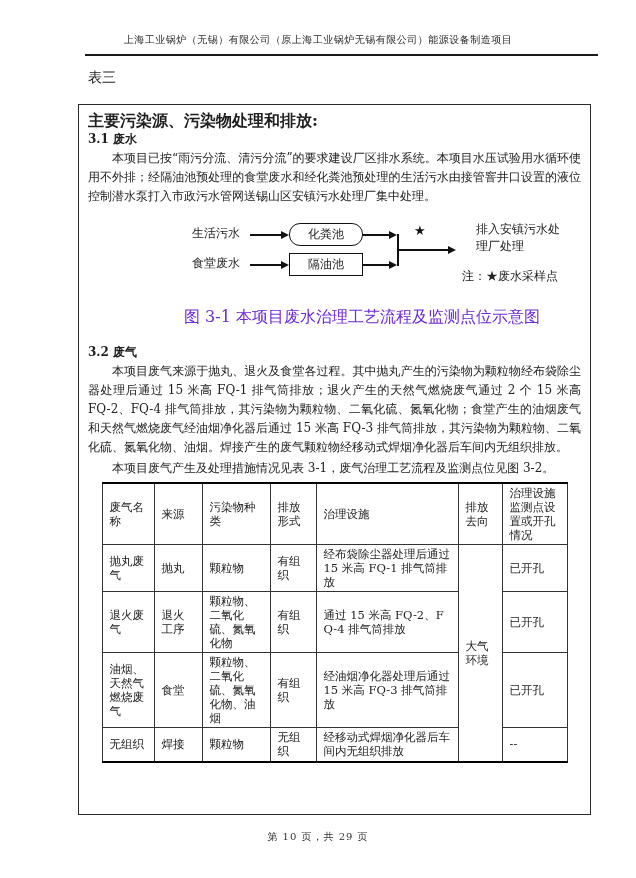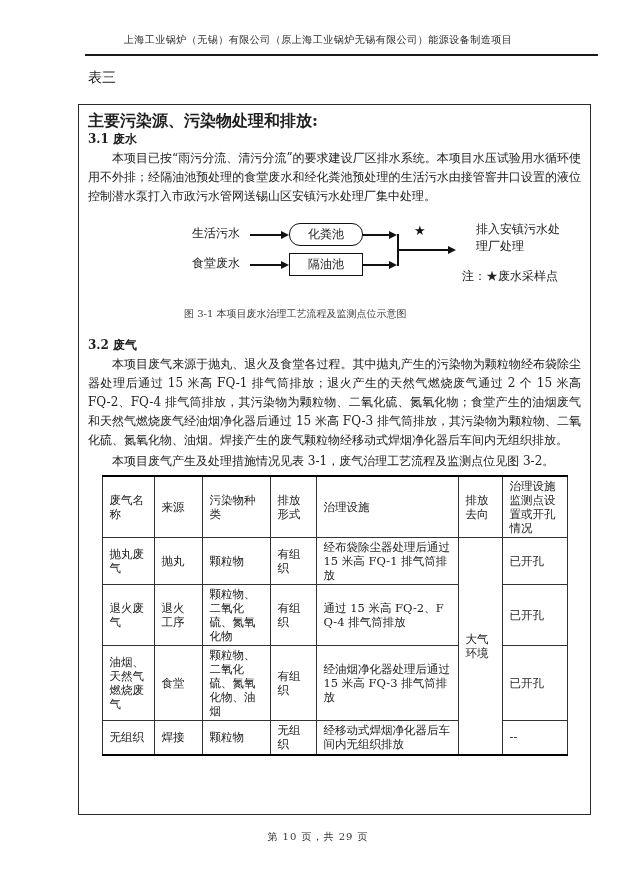--- a/index.html
+++ b/index.html
@@ -68,21 +68,21 @@
     position: absolute; width: 0; height: 0;
     border-top: 4px solid transparent;
     border-bottom: 4px solid transparent;
     border-left: 8px solid #111;
   }
   .dg-star { position: absolute; font-size: 13px; color: #111; }
   .dg-outlet { position: absolute; width: 90px; line-height: 17px; color: #222; }
   .dg-note { position: absolute; white-space: nowrap; color: #222; }
 
   .fig-caption {
-    font-size: 10px; margin: 12px 0 0 96px; color: #404040;
+    font-size: 16px; margin: 12px 0 0 96px; color: #6d28d9;
   }
 
   .sec2-heading { margin-top: 15px; }
 
   .tbl-intro { margin-top: 2px; }
   .tbl-caption {
     text-align: center; font-size: 12px; margin-top: 3px; color: #1d1d1d;
   }
 
   

